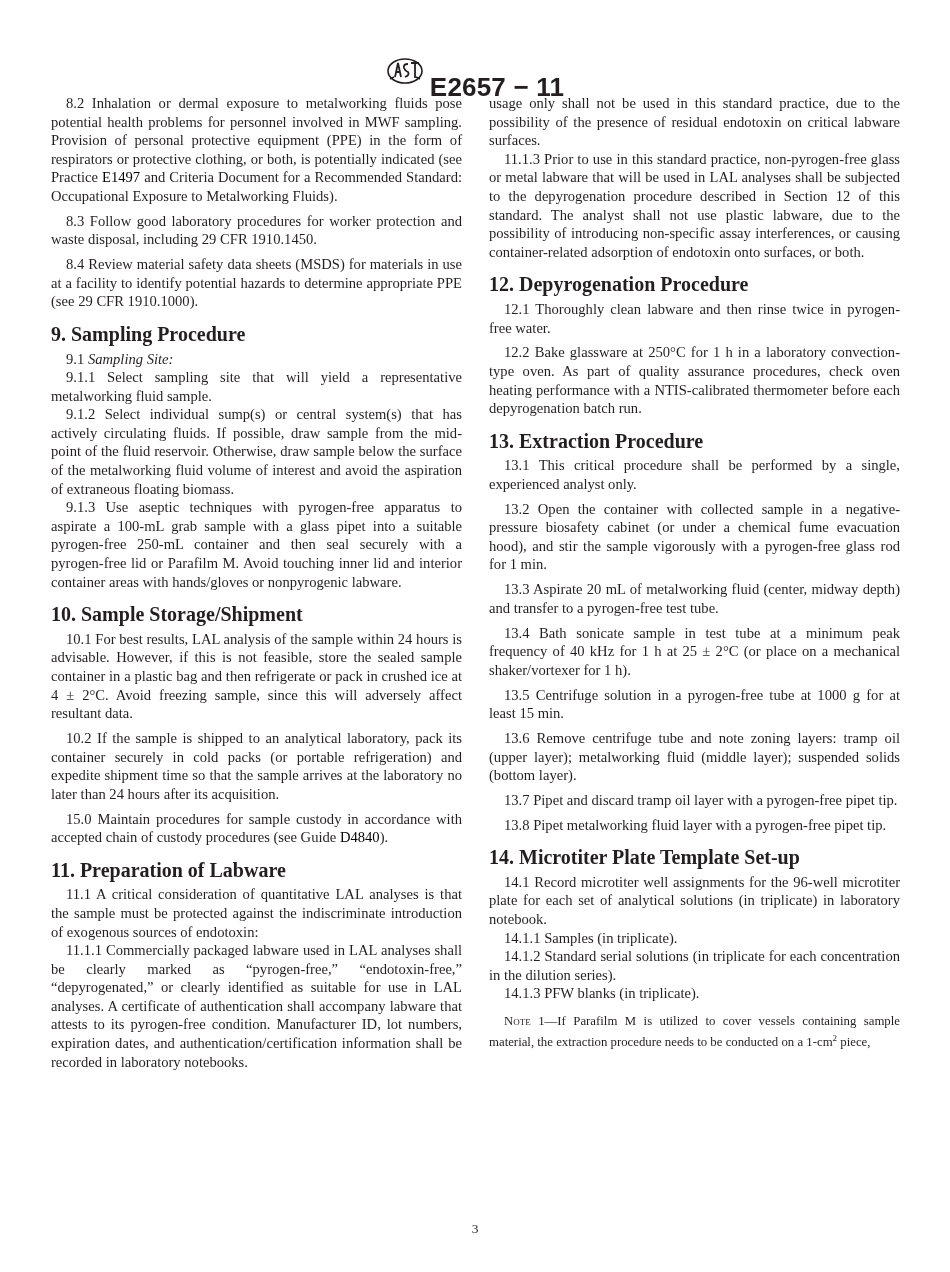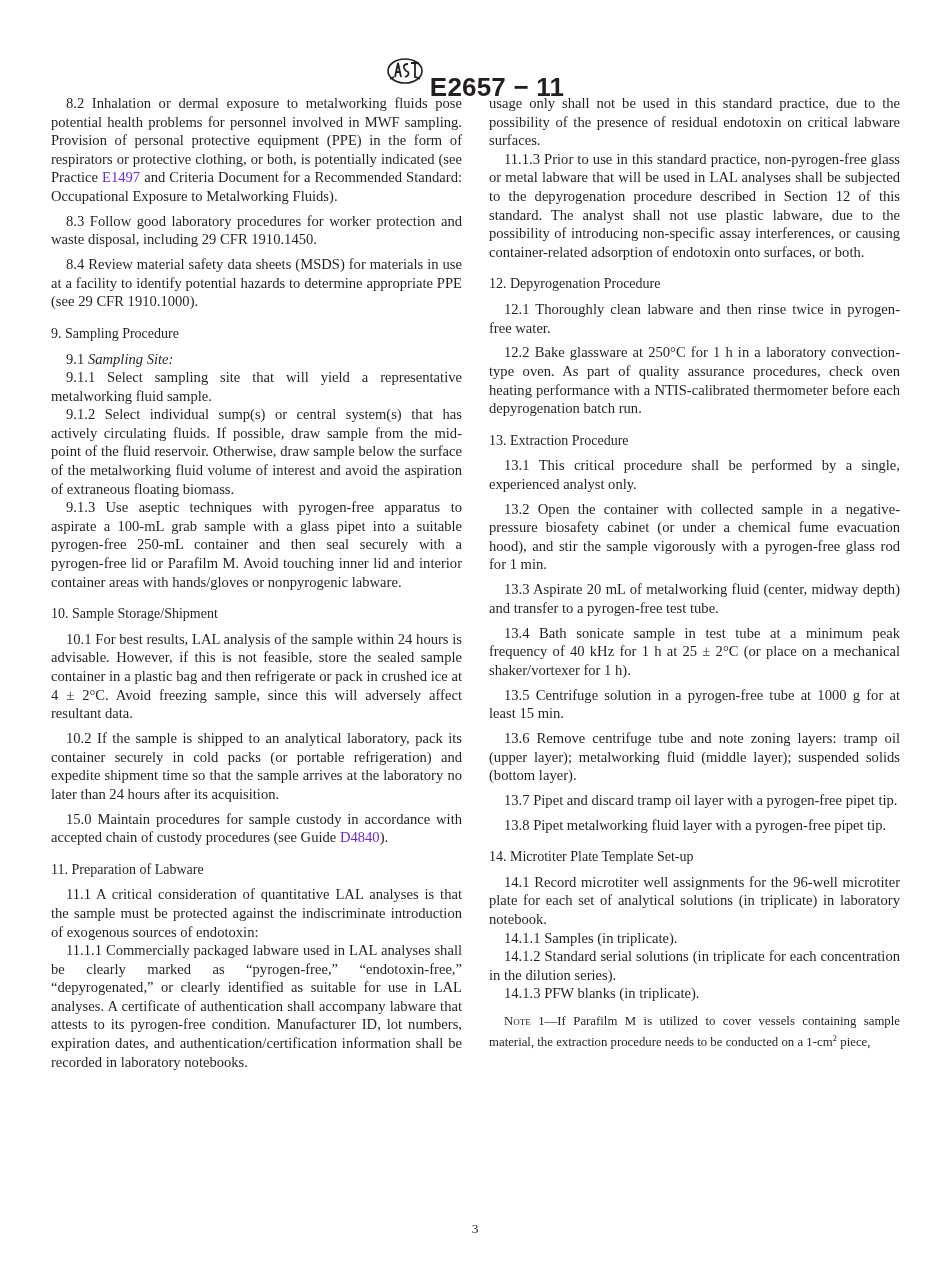--- a/index.html
+++ b/index.html
@@ -8,22 +8,22 @@
   .header { position:absolute; top:56px; left:0; width:950px; height:30px;
             display:flex; justify-content:center; align-items:center; gap:6px; }
   .logo { width:38px; height:28px; }
   .doc-id { font-family:"Liberation Sans","DejaVu Sans",sans-serif; font-weight:bold;
             font-size:26px; letter-spacing:0.2px;margin-top:32px; }
   .col { position:absolute; top:94px; width:411px; font-size:14.6px; line-height:18.6px; }
   .col.left { left:51px; }
   .col.right { left:489px; }
   .p { text-align:justify; text-indent:15px; margin:0 0 6.2px 0; hyphens:manual; }
   .p.tight { margin-bottom:0; }
-  .h { font-weight:normal; margin:14px 0 6px 0; font-size:14px; }
-  .link { color:#6d28d9; }
+  .h { font-weight:bold; margin:14px 0 6px 0; font-size:20px; }
+  .link { color:#000000; }
   .note { font-size:12.8px; line-height:17px; text-align:justify; text-indent:15px; margin-top:10px; }
   .sc { font-variant:small-caps; }
   .page-num { position:absolute; top:1221px; left:0; width:950px; text-align:center; font-size:13.5px; }
   i { font-style:italic; }
 </style>
 </head>
 <body>
 
 <div class="header">
   <svg class="logo" viewBox="0 0 38 28">

